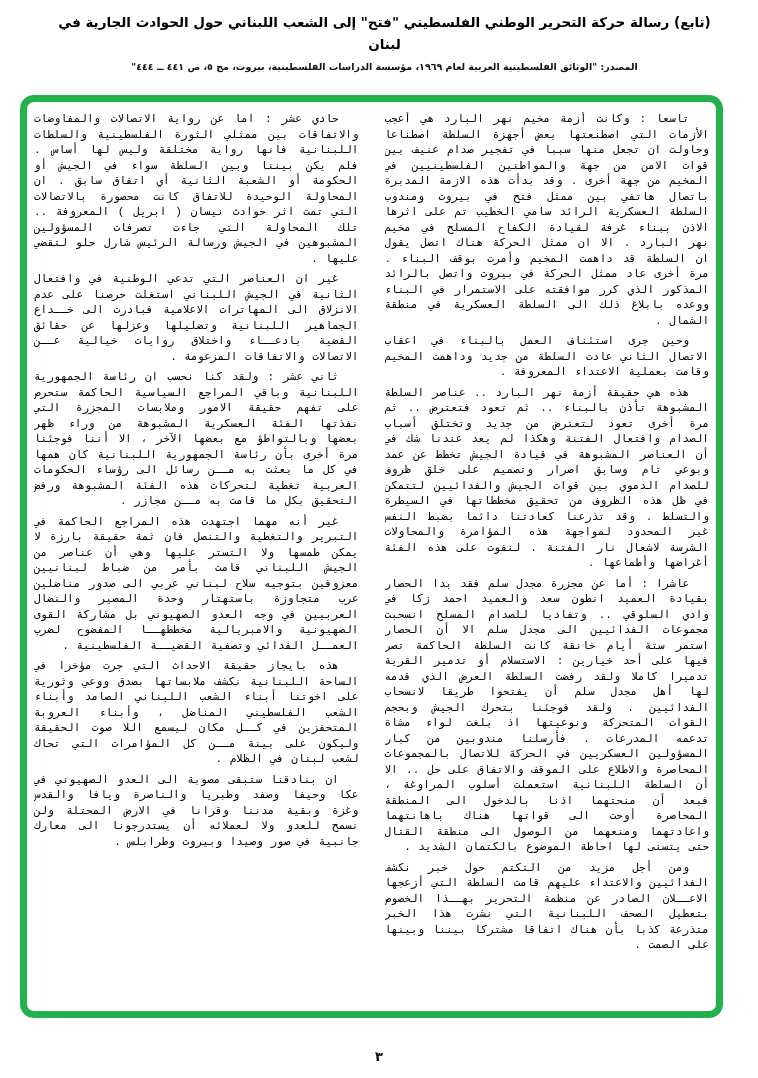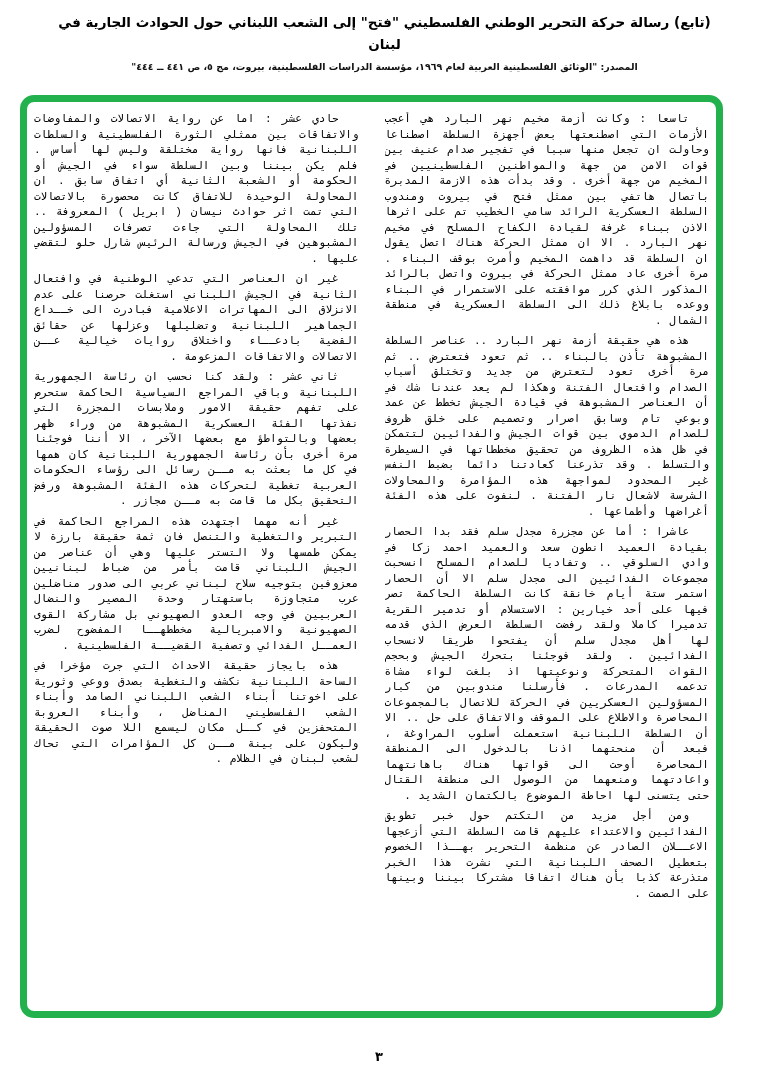--- a/index.html
+++ b/index.html
@@ -58,26 +58,28 @@
 <div class="page-header">
   <div class="doc-title">(تابع) رسالة حركة التحرير الوطني الفلسطيني "فتح" إلى الشعب اللبناني حول الحوادث الجارية في لبنان</div>
   <div class="doc-source">المصدر: "الوثائق الفلسطينية العربية لعام ١٩٦٩، مؤسسة الدراسات الفلسطينية، بيروت، مج ٥، ص ٤٤١ ــ ٤٤٤"</div>
 </div>
 
 <div class="green-frame" style="border-color: rgb(34, 177, 76);"></div>
 
 <div class="columns">
   <div class="col">
       <p class="para">تاسعا : وكانت أزمة مخيم نهر البارد هي أعجب الأزمات التي اصطنعتها بعض أجهزة السلطة اصطناعا وحاولت ان تجعل منها سببا في تفجير صدام عنيف بين قوات الامن من جهة والمواطنين الفلسطينيين في المخيم من جهة أخرى . وقد بدأت هذه الازمة المدبرة باتصال هاتفي بين ممثل فتح في بيروت ومندوب السلطة العسكرية الرائد سامي الخطيب تم على اثرها الاذن ببناء غرفة لقيادة الكفاح المسلح في مخيم نهر البارد . الا ان ممثل الحركة هناك اتصل يقول ان السلطة قد داهمت المخيم وأمرت بوقف البناء . مرة أخرى عاد ممثل الحركة في بيروت واتصل بالرائد المذكور الذي كرر موافقته على الاستمرار في البناء ووعده بابلاغ ذلك الى السلطة العسكرية في منطقة الشمال .</p>
+      <p class="para">وحين جرى استئناف العمل بالبناء في اعقاب الاتصال الثاني عادت السلطة من جديد وداهمت المخيم وقامت بعملية الاعتداء المعروفة .</p>
       <p class="para">هذه هي حقيقة أزمة نهر البارد .. عناصر السلطة المشبوهة تأذن بالبناء .. ثم تعود فتعترض .. ثم مرة أخرى تعود لتعترض من جديد وتختلق أسباب الصدام وافتعال الفتنة وهكذا لم يعد عندنا شك في أن العناصر المشبوهة في قيادة الجيش تخطط عن عمد وبوعي تام وسابق اصرار وتصميم على خلق ظروف للصدام الدموي بين قوات الجيش والفدائيين لتتمكن في ظل هذه الظروف من تحقيق مخططاتها في السيطرة والتسلط . وقد تذرعنا كعادتنا دائما بضبط النفس غير المحدود لمواجهة هذه المؤامرة والمحاولات الشرسة لاشعال نار الفتنة . لنفوت على هذه الفئة أغراضها وأطماعها .</p>
       <p class="para">عاشرا : أما عن مجزرة مجدل سلم فقد بدا الحصار بقيادة العميد انطون سعد والعميد احمد زكا في وادي السلوقي .. وتفاديا للصدام المسلح انسحبت مجموعات الفدائيين الى مجدل سلم الا أن الحصار استمر ستة أيام خانقة كانت السلطة الحاكمة تصر فيها على أحد خيارين : الاستسلام أو تدمير القرية تدميرا كاملا ولقد رفضت السلطة العرض الذي قدمه لها أهل مجدل سلم أن يفتحوا طريقا لانسحاب الفدائيين . ولقد فوجئنا بتحرك الجيش وبحجم القوات المتحركة ونوعيتها اذ بلغت لواء مشاة تدعمه المدرعات . فأرسلنا مندوبين من كبار المسؤولين العسكريين في الحركة للاتصال بالمجموعات المحاصرة والاطلاع على الموقف والاتفاق على حل .. الا أن السلطة اللبنانية استعملت أسلوب المراوغة ، فبعد أن منحتهما اذنا بالدخول الى المنطقة المحاصرة أوحت الى قواتها هناك باهانتهما واعادتهما ومنعهما من الوصول الى منطقة القتال حتى يتسنى لها احاطة الموضوع بالكتمان الشديد .</p>
-      <p class="para">ومن أجل مزيد من التكتم حول خبر تطويق الفدائيين والاعتداء عليهم قامت السلطة التي أزعجها الاعــلان الصادر عن منظمة التحرير بهــذا الخصوص بتعطيل الصحف اللبنانية التي نشرت هذا الخبر متذرعة كذبا بأن هناك اتفاقا مشتركا بيننا وبينها على الصمت .</p>
+      <p class="para">ومن أجل مزيد من التكتم حول خبر نكشف الفدائيين والاعتداء عليهم قامت السلطة التي أزعجها الاعــلان الصادر عن منظمة التحرير بهــذا الخصوص بتعطيل الصحف اللبنانية التي نشرت هذا الخبر متذرعة كذبا بأن هناك اتفاقا مشتركا بيننا وبينها على الصمت .</p>
     </div>
   <div class="col">
       <p class="para">حادي عشر : اما عن رواية الاتصالات والمفاوضات والاتفاقات بين ممثلي الثورة الفلسطينية والسلطات اللبنانية فانها رواية مختلقة وليس لها أساس . فلم يكن بيننا وبين السلطة سواء في الجيش أو الحكومة أو الشعبة الثانية أي اتفاق سابق . ان المحاولة الوحيدة للاتفاق كانت محصورة بالاتصالات التي تمت اثر حوادث نيسان ( ابريل ) المعروفة .. تلك المحاولة التي جاءت تصرفات المسؤولين المشبوهين في الجيش ورسالة الرئيس شارل حلو لتقضي عليها .</p>
       <p class="para">غير ان العناصر التي تدعي الوطنية في وافتعال الثانية في الجيش اللبناني استغلت حرصنا على عدم الانزلاق الى المهاترات الاعلامية فبادرت الى خــداع الجماهير اللبنانية وتضليلها وعزلها عن حقائق القضية بادعــاء واختلاق روايات خيالية عــن الاتصالات والاتفاقات المزعومة .</p>
       <p class="para">ثاني عشر : ولقد كنا نحسب ان رئاسة الجمهورية اللبنانية وباقي المراجع السياسية الحاكمة ستحرص على تفهم حقيقة الامور وملابسات المجزرة التي نفذتها الفئة العسكرية المشبوهة من وراء ظهر بعضها وبالتواطؤ مع بعضها الآخر ، الا أننا فوجئنا مرة أخرى بأن رئاسة الجمهورية اللبنانية كان همها في كل ما بعثت به مــن رسائل الى رؤساء الحكومات العربية تغطية لتحركات هذه الفئة المشبوهة ورفض التحقيق بكل ما قامت به مــن مجازر .</p>
       <p class="para">غير أنه مهما اجتهدت هذه المراجع الحاكمة في التبرير والتغطية والتنصل فان ثمة حقيقة بارزة لا يمكن طمسها ولا التستر عليها وهي أن عناصر من الجيش اللبناني قامت بأمر من ضباط لبنانيين معزوفين بتوجيه سلاح لبناني عربي الى صدور مناضلين عرب متجاوزة باستهتار وحدة المصير والنضال العربيين في وجه العدو الصهيوني بل مشاركة القوى الصهيونية والامبريالية مخططهــا المفضوح لضرب العمــل الفدائي وتصفية القضيــة الفلسطينية .</p>
-      <p class="para">هذه بايجاز حقيقة الاحداث التي جرت مؤخرا في الساحة اللبنانية نكشف والتغطية بصدق ووعي وثورية على اخوتنا أبناء الشعب اللبناني الصامد وأبناء الشعب الفلسطيني المناضل ، وأبناء العروبة المتحفزين في كــل مكان ليسمع اللا صوت الحقيقة وليكون على بينة مــن كل المؤامرات التي تحاك لشعب لبنان في الظلام .</p>
+      <p class="para">هذه بايجاز حقيقة الاحداث التي جرت مؤخرا في الساحة اللبنانية نكشف ملابساتها بصدق ووعي وثورية على اخوتنا أبناء الشعب اللبناني الصامد وأبناء الشعب الفلسطيني المناضل ، وأبناء العروبة المتحفزين في كــل مكان ليسمع اللا صوت الحقيقة وليكون على بينة مــن كل المؤامرات التي تحاك لشعب لبنان في الظلام .</p>
+      <p class="para">ان بنادقنا ستبقى مصوبة الى العدو الصهيوني في عكا وحيفا وصفد وطبريا والناصرة ويافا والقدس وغزة وبقية مدننا وقرانا في الارض المحتلة ولن نسمح للعدو ولا لعملائه أن يستدرجونا الى معارك جانبية في صور وصيدا وبيروت وطرابلس .</p>
     </div>
 </div>
 
 <div class="page-number">٣</div>
 
 </body></html>

